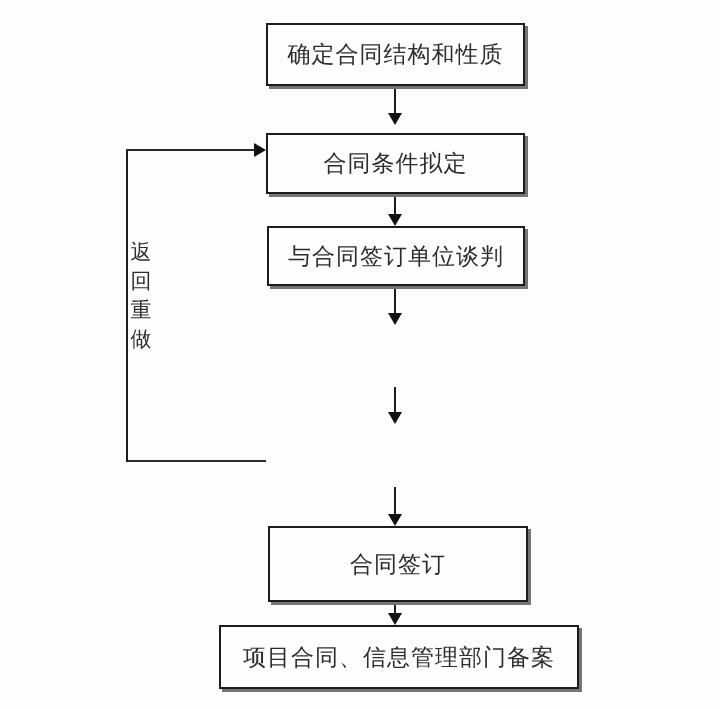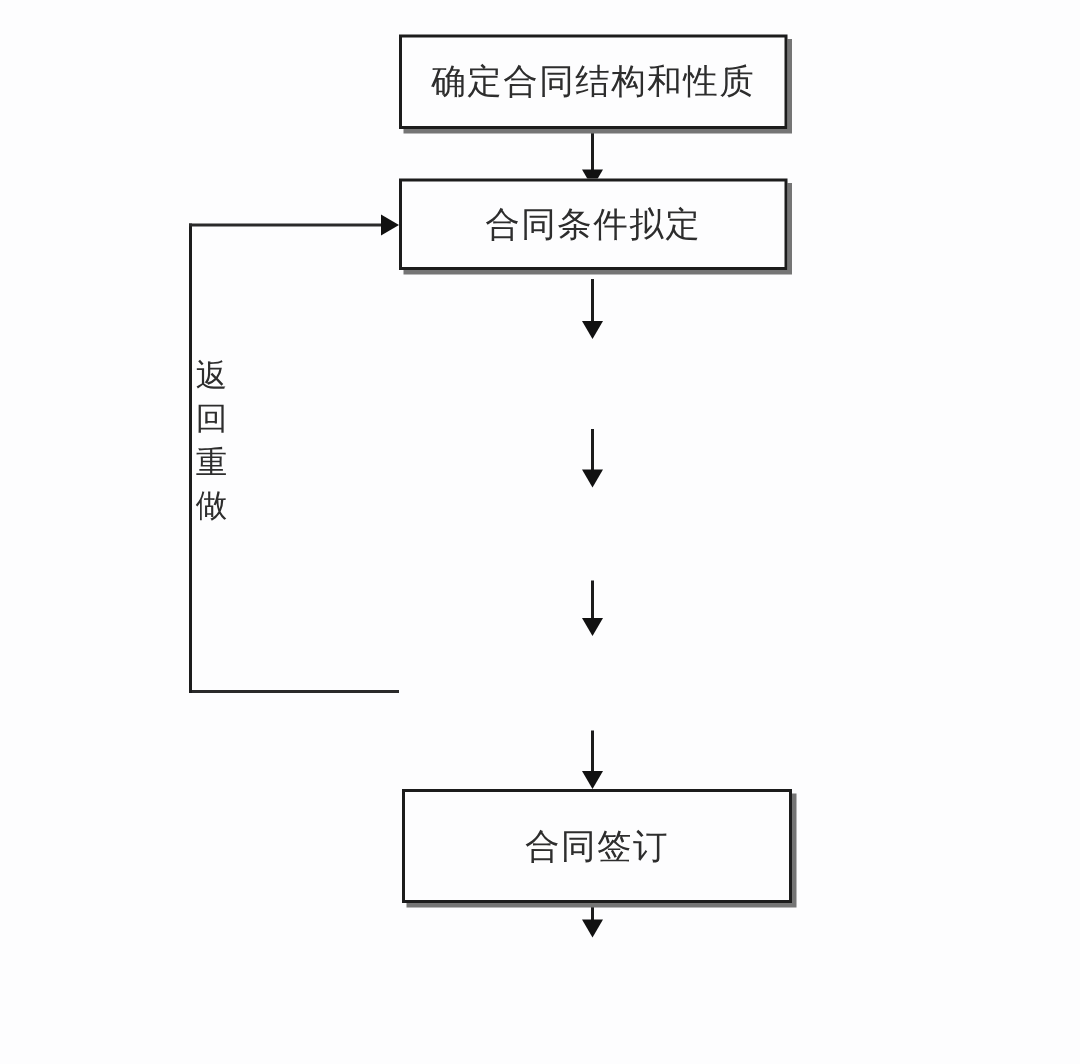--- a/index.html
+++ b/index.html
@@ -5,41 +5,41 @@
   html, body {
     margin: 0;
     padding: 0;
     background: #fdfdfe;
   }
   #canvas {
     position: relative;
     width: 720px;
     height: 709px;
     background: #fdfdfe;
-    font-family: Liberation Mono, monospace;
+    font-family: Liberation Serif, serif;
     overflow: hidden;
   }
   .node {
     position: absolute;
     box-sizing: border-box;
     background: #fdfdfe;
     border: 2px solid #1c1c1c;
     box-shadow: 3px 3px 0 0 #757575;
     display: flex;
     align-items: center;
     justify-content: center;
     font-size: 23px;
     letter-spacing: 1px;
     color: #2d2d2d;
     text-align: center;
     z-index: 2;
   }
   
   .n1 { left: 266px; top: 23px;  width: 259px; height: 63px; }
-  .n2 { left: 266px; top: 119px; width: 259px; height: 61px; }
+  .n2 { left: 266px; top: 133px; width: 259px; height: 61px; }
   .n3 { left: 267px; top: 226px; width: 258px; height: 60px; }
   .n4 { left: 269px; top: 325px; width: 260px; height: 62px; }
   .n5 { left: 265px; top: 424px; width: 264px; height: 63px; }
   .n6 { left: 268px; top: 526px; width: 260px; height: 76px; }
   .n7 { left: 219px; top: 625px; width: 360px; height: 64px; }
 
   .vline {
     position: absolute;
     width: 2px;
     background: #1c1c1c;
@@ -106,22 +106,28 @@
 <body>
 
 <div id="canvas">
 
   <div class="node n1">
     <span>确定合同结构和性质</span>
   </div>
   <div class="node n2">
     <span>合同条件拟定</span>
   </div>
+  <div class="node n3">
+    <span>与合同签订单位谈判</span>
+  </div>
   <div class="node n6">
     <span>合同签订</span>
+  </div>
+  <div class="node n7">
+    <span>项目合同、信息管理部门备案</span>
   </div>
 
   <div class="vline c1"></div>
   <div class="arrow-down a1"></div>
   <div class="vline c2"></div>
   <div class="arrow-down a2"></div>
   <div class="vline c3"></div>
   <div class="arrow-down a3"></div>
   <div class="vline c4"></div>
   <div class="arrow-down a4"></div>

